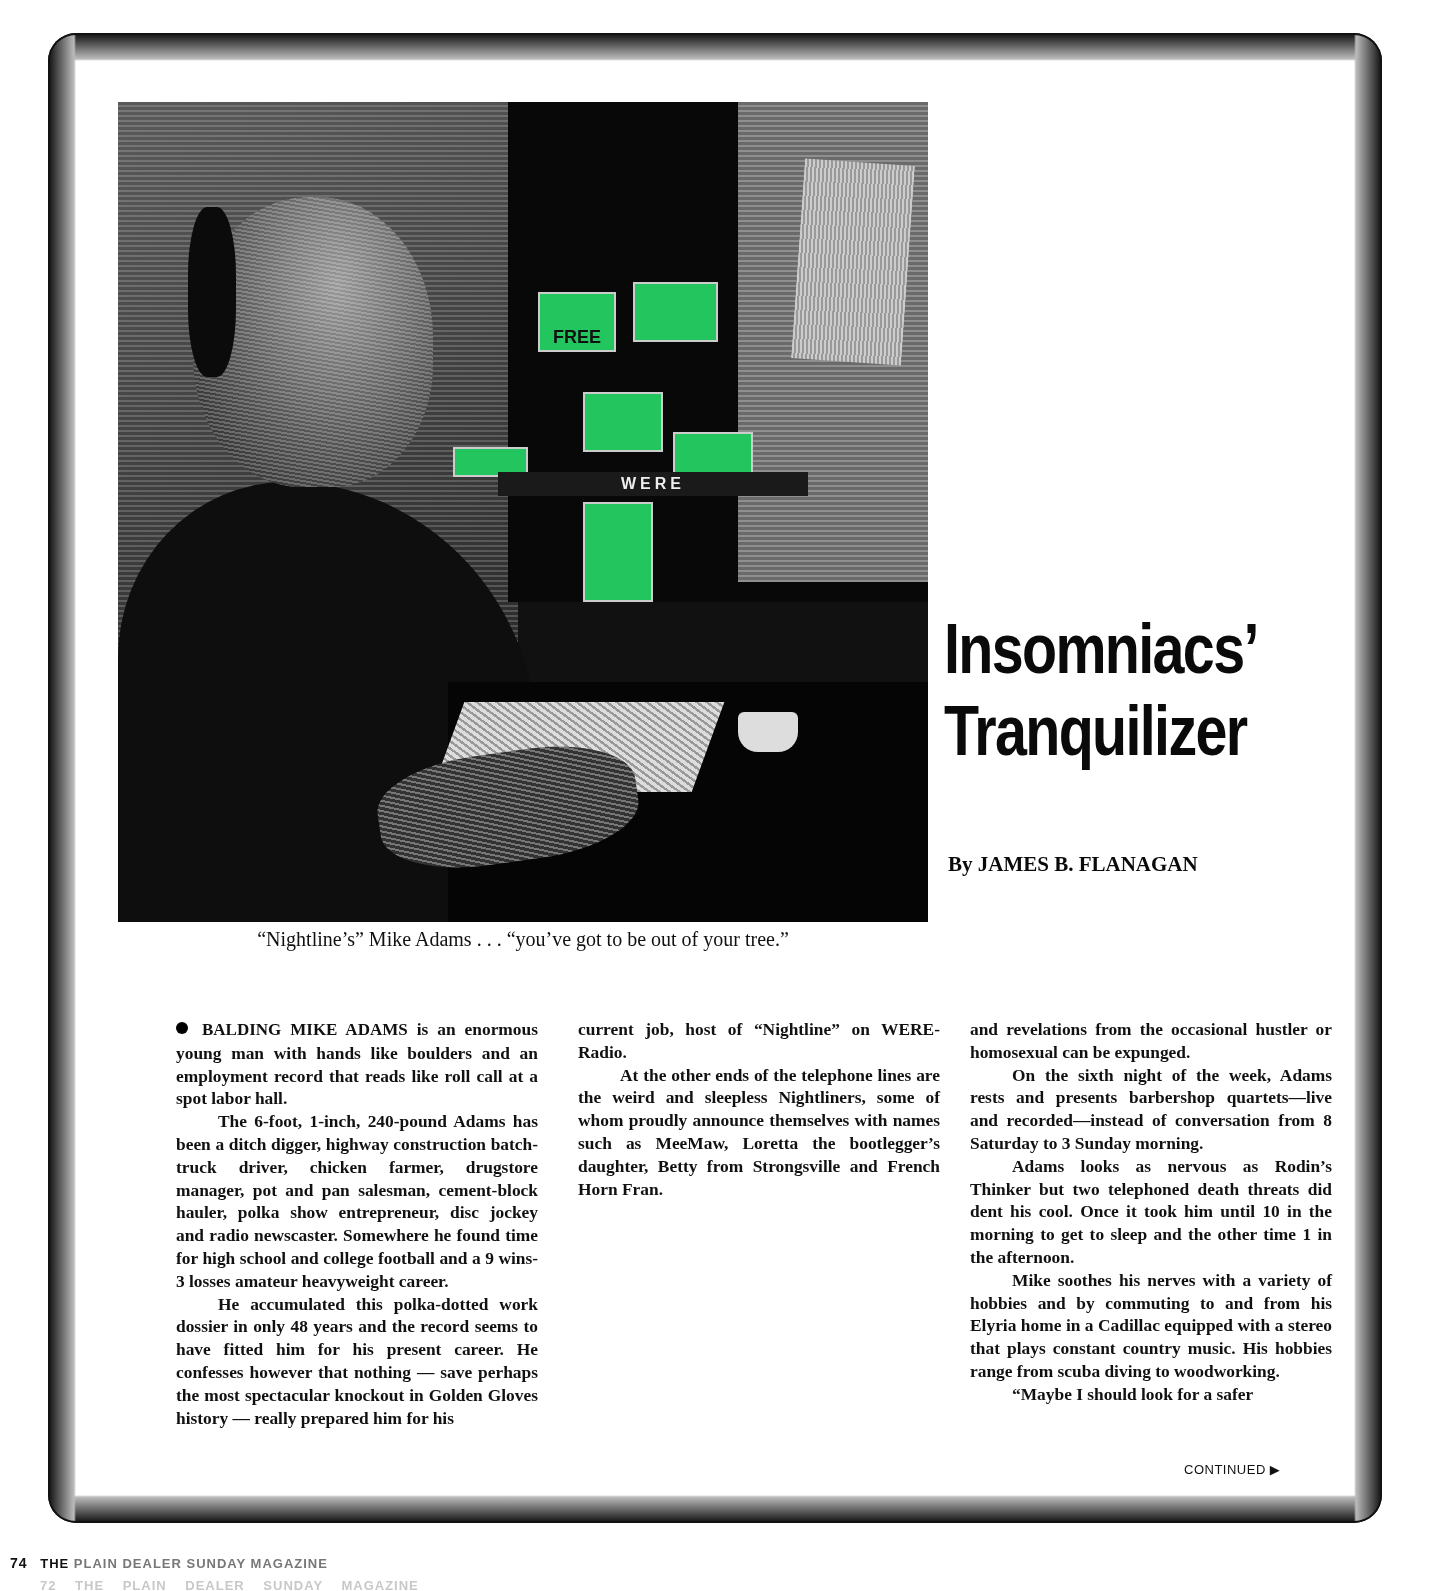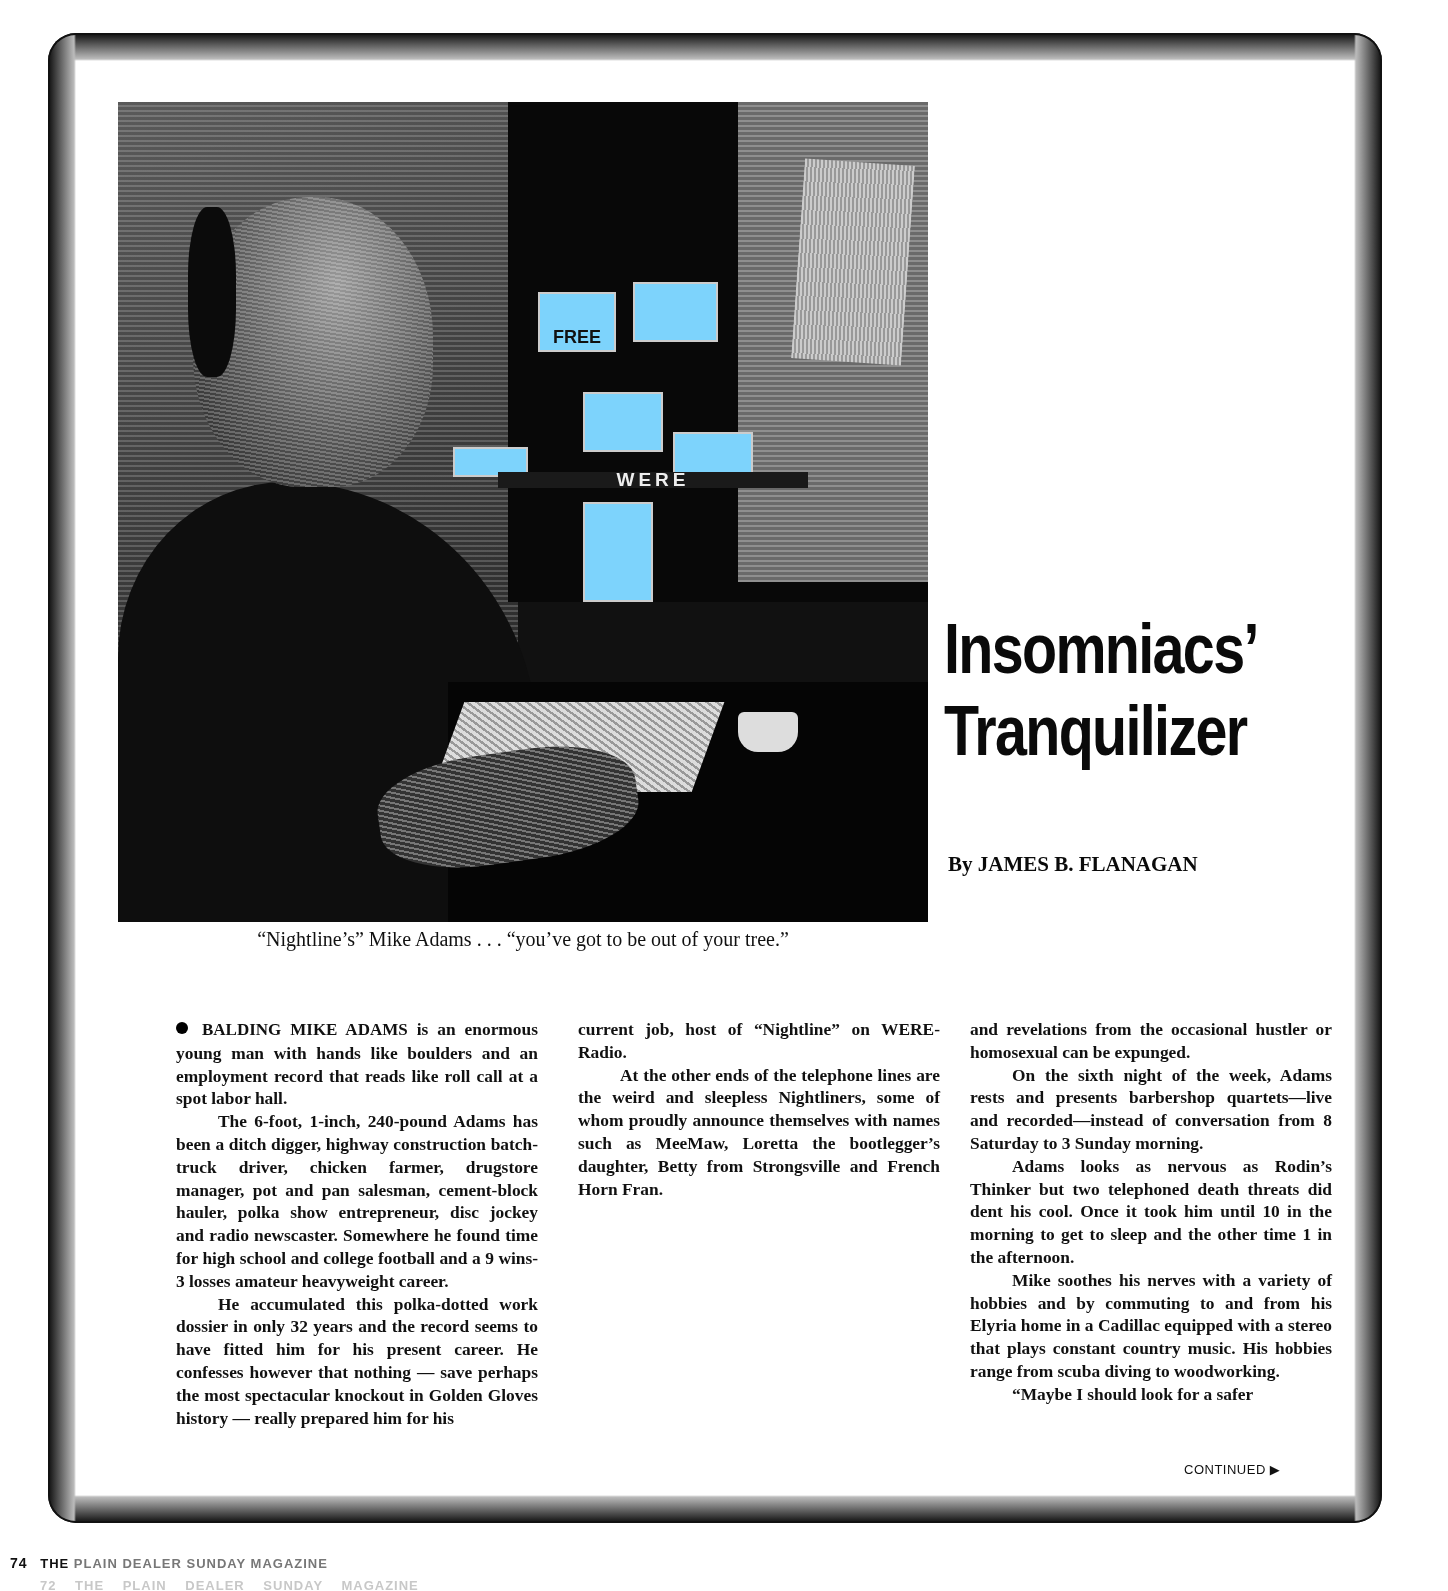--- a/index.html
+++ b/index.html
@@ -56,33 +56,33 @@
   .board {
     position:absolute; left:390px; top:0; width:420px; height:500px; background:#080808;
   }
   .wall-right {
     position:absolute; left:620px; top:0; width:190px; height:480px;
     background:
       repeating-linear-gradient(0deg, rgba(255,255,255,0.25) 0 2px, transparent 2px 5px),
       #6a6a6a;
   }
   .note {
-    position:absolute; background:#7dd3fc; color:#111; font-family:"Liberation Sans", sans-serif;
+    position:absolute; background:#22c55e; color:#111; font-family:"Liberation Sans", sans-serif;
     font-weight:bold; display:flex; align-items:flex-end; justify-content:center;
     box-shadow: inset 0 0 0 2px #ccc;
   }
   .note.free { left:420px; top:190px; width:78px; height:60px; font-size:18px; padding-bottom:4px; box-sizing:border-box; }
   .note.n2 { left:515px; top:180px; width:85px; height:60px; }
   .note.n3 { left:465px; top:290px; width:80px; height:60px; }
   .note.n4 { left:555px; top:330px; width:80px; height:50px; }
   .note.n5 { left:335px; top:345px; width:75px; height:30px; }
   .note.n6 { left:465px; top:400px; width:70px; height:100px; }
   .mic-bar {
-    position:absolute; left:380px; top:370px; width:310px; height:16px; background:#1a1a1a;
-    color:#eee; font-family:"Liberation Sans", sans-serif; font-size:19px; letter-spacing:4px;
+    position:absolute; left:380px; top:370px; width:310px; height:24px; background:#1a1a1a;
+    color:#eee; font-family:"Liberation Sans", sans-serif; font-size:16px; letter-spacing:4px;
     display:flex; align-items:center; justify-content:center; font-weight:bold;
   }
   .desk {
     position:absolute; left:330px; top:580px; width:480px; height:240px; background:#050505;
   }
   .paper {
     position:absolute; left:330px; top:600px; width:260px; height:90px;
     background: repeating-linear-gradient(30deg, #ddd 0 3px, #999 3px 5px);
     transform:skewX(-20deg);
   }
@@ -174,21 +174,21 @@
 
 <div class="title">
   <div>Insomniacs’</div>
   <div>Tranquilizer</div>
 </div>
 <div class="byline">By JAMES B. FLANAGAN</div>
 
 <div class="col col1">
   <p class="noindent"><span class="bullet"></span><span class="lead">BALDING MIKE ADAMS</span><span> is an enormous young man with hands like boulders and an employment record that reads like roll call at a spot labor hall.</span></p>
   <p>The 6-foot, 1-inch, 240-pound Adams has been a ditch digger, highway con­struction batch-truck driver, chicken farmer, drugstore manager, pot and pan salesman, cement-block hauler, polka show entrepreneur, disc jockey and radio newscaster. Somewhere he found time for high school and college football and a 9 wins-3 losses amateur heavyweight career.</p>
-  <p>He accumulated this polka-dotted work dossier in only 32 years and the record seems to have fitted him for his present career. He confesses however that nothing — save perhaps the most spectacular knockout in Golden Gloves history — really prepared him for his</p>
+  <p>He accumulated this polka-dotted work dossier in only 48 years and the record seems to have fitted him for his present career. He confesses however that nothing — save perhaps the most spectacular knockout in Golden Gloves history — really prepared him for his</p>
 </div>
 
 <div class="col col2">
   <p class="noindent">current job, host of “Nightline” on WERE-Radio.</p>
   <p>At the other ends of the telephone lines are the weird and sleepless Night­liners, some of whom proudly announce themselves with names such as MeeMaw, Loretta the bootlegger’s daughter, Betty from Strongsville and French Horn Fran.</p>
 </div>
 
 <div class="col col3">
   <p class="noindent">and revelations from the occasional hustler or homosexual can be expunged.</p>
   <p>On the sixth night of the week, Adams rests and presents barbershop quartets—live and recorded—instead of conversation from 8 Saturday to 3 Sun­day morning.</p>

